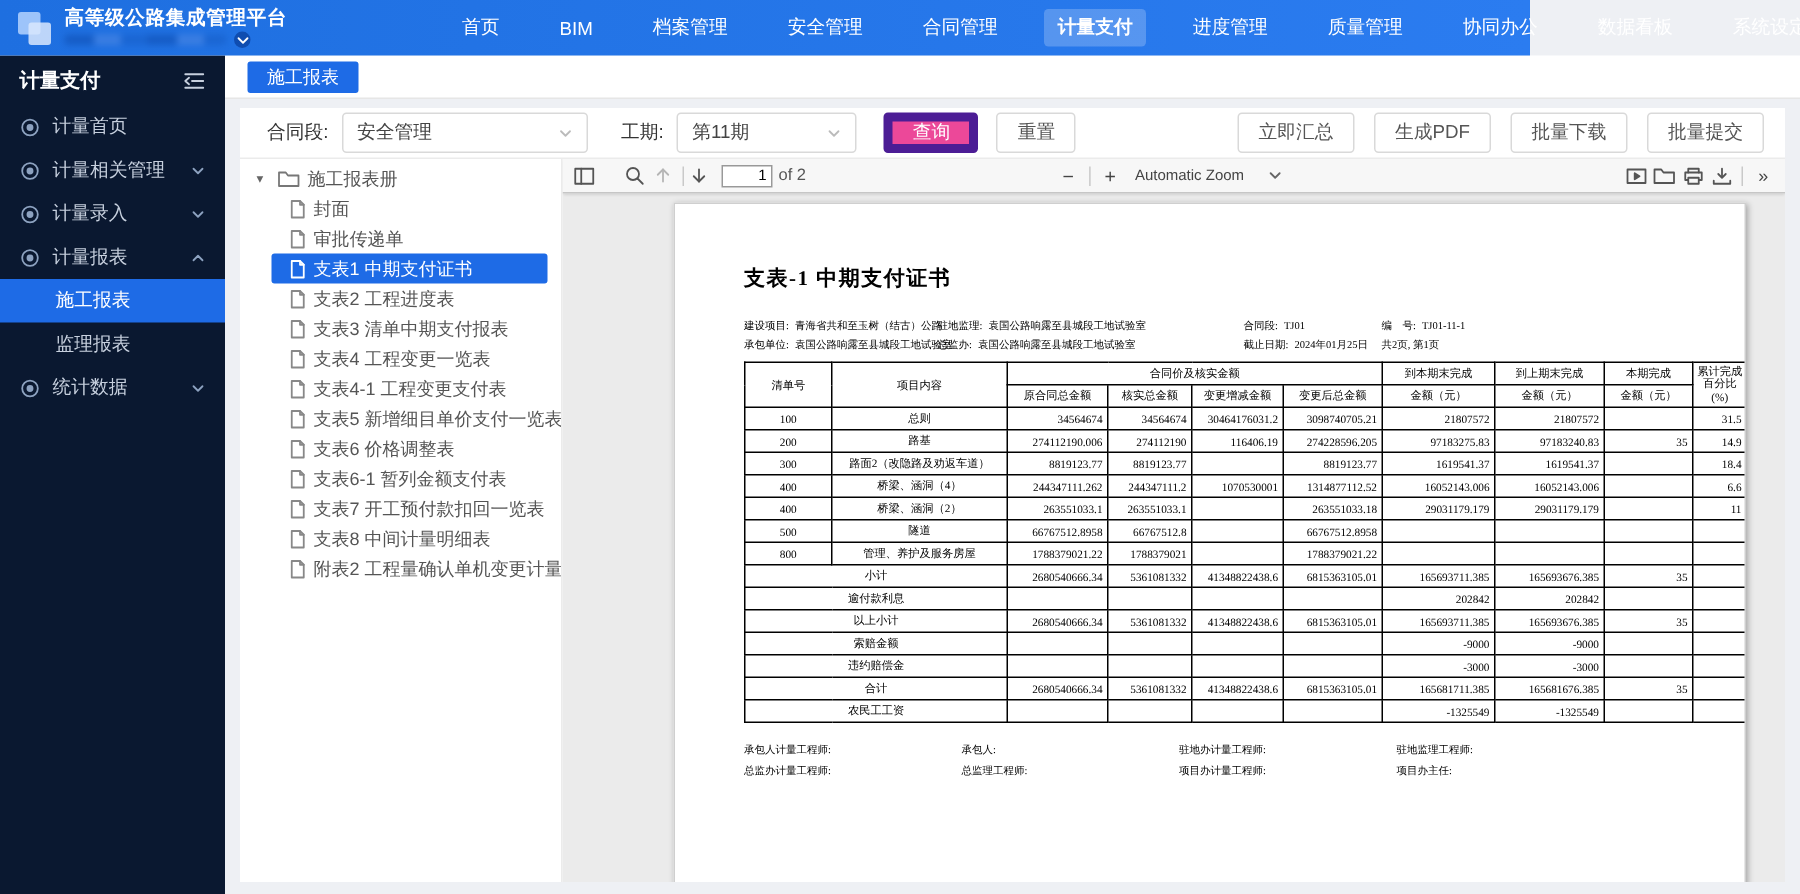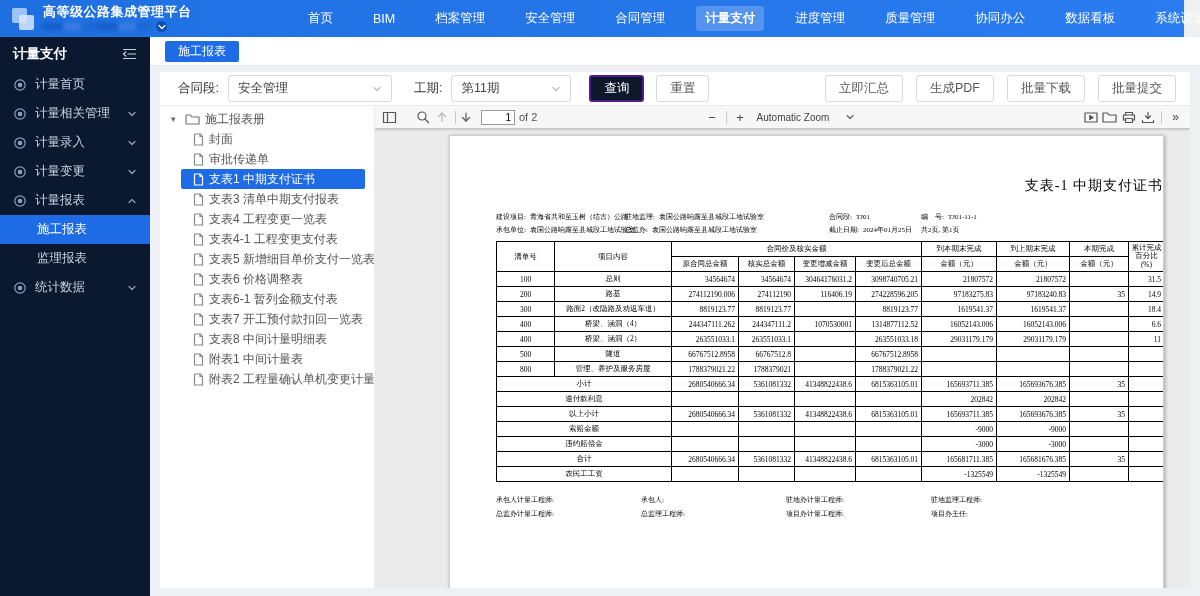--- a/index.html
+++ b/index.html
@@ -1,19 +1,19 @@
 <!DOCTYPE html>
 <html><head>
 <meta charset="utf-8">
 <style>
   * { margin:0; padding:0; box-sizing:border-box; }
   html,body { width:1200px; height:596px; overflow:hidden; font-family:"Liberation Sans",sans-serif; background:#eef0f4; position:relative; }
 
   
-  .navbar { position:absolute; top:0; left:0; width:1184px; height:37px; background:linear-gradient(90deg,#1e6fe0,#2b7cf0); display:flex; align-items:center; color:#fff; z-index:30; }
+  .navbar { position:absolute; top:0; left:0; width:1020px; height:37px; background:linear-gradient(90deg,#1e6fe0,#2b7cf0); display:flex; align-items:center; color:#fff; z-index:30; }
   .brand { width:288px; display:flex; align-items:center; padding-left:12px; flex-shrink:0; }
   .logo { width:22px; height:22px; position:relative; margin-right:9px; flex-shrink:0; }
   .logo .l1 { position:absolute; left:0; top:0; width:15px; height:15px; background:#9dc4fa; border-radius:2px; }
   .logo .l2 { position:absolute; left:7px; top:7px; width:15px; height:15px; background:#d9e8fd; opacity:.85; border-radius:2px; }
   .brand-title { font-size:13px; font-weight:bold; letter-spacing:.5px; white-space:nowrap; line-height:14px; }
   .brand-sub { display:flex; align-items:center; margin-top:2px; }
   .blur-bar { width:108px; height:7px; border-radius:2px; background:repeating-linear-gradient(90deg,#155bc4 0 20px,#3d7fe2 20px 38px,#1a65d2 38px 55px); filter:blur(2px); opacity:.9; }
   .badge-circle { width:11px; height:11px; border-radius:50%; background:#0f4db0; display:flex; align-items:center; justify-content:center; margin-left:5px; }
   .nav-items { display:flex; align-items:center; flex:1; }
   .nav-item { font-size:12.5px; padding:4px 9px; margin:0 11px; border-radius:3px; white-space:nowrap; cursor:pointer; }
@@ -32,21 +32,21 @@
   .tabstrip { height:29px; background:#fff; border-bottom:1px solid #e6e6e6; display:flex; align-items:center; padding-left:15px; }
   .tab { background:#1e6be6; color:#fff; font-size:12px; height:21px; display:flex; align-items:center; padding:0 13px; border-radius:2px; cursor:pointer; }
   .card { position:absolute; left:10px; right:10px; top:35px; bottom:8px; background:#fff; }
 
   .filter-row { height:33px; display:flex; align-items:center; padding:0 14px 0 18px; }
   .f-label { font-size:12.5px; color:#333; margin-right:9px; white-space:nowrap; }
   .select { height:27px; border:1px solid #d9d9d9; border-radius:3px; background:#fff; display:flex; align-items:center; justify-content:space-between; padding:0 9px; font-size:12.5px; color:#444; cursor:pointer; }
   .sel-contract { width:164px; margin-right:22px; }
   .sel-period { width:120px; margin-right:18px; }
   .btn { height:27px; border-radius:3px; font-size:12.5px; display:flex; align-items:center; padding:0 13px; cursor:pointer; white-space:nowrap; }
-  .btn-primary { background:#0f172a; color:#fff; border:2px solid #4c1d95; margin-right:12px; }
+  .btn-primary { background:#ec4899; color:#fff; border:6px solid #4c1d95; margin-right:12px; }
   .btn-plain { background:#fff; color:#555; border:1px solid #d9d9d9; }
   .actions { margin-left:auto; display:flex; gap:13px; }
 
   .content-row { position:absolute; left:0; right:0; top:33px; bottom:0; border-top:1px solid #ebebeb; display:flex; overflow:hidden; }
   .tree-panel { width:215px; border-right:1px solid #ebebeb; padding-top:3px; overflow:hidden; flex-shrink:0; }
   .tree-row { height:20px; display:flex; align-items:center; gap:5px; font-size:12px; color:#555; cursor:pointer; white-space:nowrap; }
   .tree-root { padding-left:11px; }
   .tree-caret { font-size:9px; color:#666; width:9px; }
   .tree-child { margin:0 9px 0 21px; padding-left:12px; border-radius:2px; }
   .tree-child.selected { background:#1e6be6; color:#fff; }
@@ -58,21 +58,21 @@
   .tb-sep { width:1px; height:13px; background:#c9c9c9; margin:0 4px; }
   .page-input { width:34px; height:15px; border:1px solid #999; background:#fff; font-size:10px; text-align:right; padding:0 3px; margin:0 4px 0 6px; font-family:"Liberation Sans",sans-serif; }
   .of-label { font-size:11px; color:#555; white-space:nowrap; }
   .tb-center { position:absolute; left:50%; transform:translateX(-50%); display:flex; align-items:center; }
   .tb-glyph { font-size:13px; color:#444; line-height:1; }
   .zoom-select { display:flex; align-items:center; gap:16px; padding:2px 7px; font-size:10px; color:#444; cursor:pointer; }
   .tb-right { margin-left:auto; display:flex; align-items:center; }
 
   .pdf-canvas { flex:1; position:relative; overflow:hidden; }
   .pdf-page { position:absolute; left:74px; top:6px; width:715px; height:920px; background:#fff; border:1px solid #cfcfcf; box-shadow:1px 1px 4px rgba(0,0,0,.3); padding:41px 0 0 46px; overflow:hidden; font-family:"Liberation Serif","DejaVu Serif",serif; color:#000; }
-  .doc-title { width:667px; text-align:right; font-size:14px; font-weight:normal; letter-spacing:1px; }
+  .doc-title { width:667px; text-align:left; font-size:14px; font-weight:bold; letter-spacing:1px; }
   .doc-meta { width:667px; margin-top:15px; font-size:7px; }
   .meta-row { display:flex; height:13px; align-items:center; }
   .meta-cell { white-space:nowrap; overflow:visible; }
   .meta-cell:nth-child(1){ width:129px; } .meta-cell:nth-child(2){ width:204px; } .meta-cell:nth-child(3){ width:92px; } .meta-cell:nth-child(4){ flex:1; }
   .m-label { margin-right:4px; }
   .doc-table { border-collapse:collapse; table-layout:fixed; width:668px; margin-top:5px; font-size:7.5px; }
   .doc-table th,.doc-table td { border:1px solid #000; height:15px; padding:0 3px; overflow:hidden; white-space:nowrap; font-weight:normal; text-align:center; }
   .doc-table td.num { text-align:right; }
   .doc-table th.wrap { white-space:normal; line-height:1.15; padding:0 1px; }
   .doc-sign { width:667px; margin-top:11px; font-size:7px; }
@@ -167,34 +167,20 @@
           </svg>
         </span>
       </div>
       <div class="side-item">
         <span>
           <svg width="14" height="14" viewBox="0 0 14 14" fill="none" stroke="#8da2c0" stroke-width="1.2" stroke-linecap="round" stroke-linejoin="round">
             <circle cx="7" cy="7" r="5.2"></circle>
             <circle cx="7" cy="7" r="1.7" fill="#8da2c0"></circle>
           </svg>
         </span>
-        <span class="lbl">计量变更</span>
-        <span>
-          <svg width="10" height="8" viewBox="0 0 10 8" fill="none" stroke="#8da2c0" stroke-width="1.2" stroke-linecap="round" stroke-linejoin="round">
-            <path d="M2 2.5 L5 5.5 L8 2.5"></path>
-          </svg>
-        </span>
-      </div>
-      <div class="side-item">
-        <span>
-          <svg width="14" height="14" viewBox="0 0 14 14" fill="none" stroke="#8da2c0" stroke-width="1.2" stroke-linecap="round" stroke-linejoin="round">
-            <circle cx="7" cy="7" r="5.2"></circle>
-            <circle cx="7" cy="7" r="1.7" fill="#8da2c0"></circle>
-          </svg>
-        </span>
         <span class="lbl">计量报表</span>
         <span>
           <svg width="10" height="8" viewBox="0 0 10 8" fill="none" stroke="#8da2c0" stroke-width="1.2" stroke-linecap="round" stroke-linejoin="round">
             <path d="M2 5.5 L5 2.5 L8 5.5"></path>
           </svg>
         </span>
       </div>
       <div class="side-sub active">施工报表</div>
       <div class="side-sub">监理报表</div>
       <div class="side-item">
@@ -287,20 +273,29 @@
             </span>
             <span>支表1 中期支付证书</span>
           </div>
           <div class="tree-row tree-child">
             <span>
               <svg width="11" height="13" viewBox="0 0 11 13" fill="none" stroke="#888" stroke-width="1.2" stroke-linecap="round" stroke-linejoin="round">
                 <path d="M1.5 1 L7 1 L9.5 3.5 L9.5 12 L1.5 12 Z"></path>
                 <path d="M7 1 L7 3.5 L9.5 3.5"></path>
               </svg>
             </span>
+            <span>支表2 工程进度表</span>
+          </div>
+          <div class="tree-row tree-child">
+            <span>
+              <svg width="11" height="13" viewBox="0 0 11 13" fill="none" stroke="#888" stroke-width="1.2" stroke-linecap="round" stroke-linejoin="round">
+                <path d="M1.5 1 L7 1 L9.5 3.5 L9.5 12 L1.5 12 Z"></path>
+                <path d="M7 1 L7 3.5 L9.5 3.5"></path>
+              </svg>
+            </span>
             <span>支表3 清单中期支付报表</span>
           </div>
           <div class="tree-row tree-child">
             <span>
               <svg width="11" height="13" viewBox="0 0 11 13" fill="none" stroke="#888" stroke-width="1.2" stroke-linecap="round" stroke-linejoin="round">
                 <path d="M1.5 1 L7 1 L9.5 3.5 L9.5 12 L1.5 12 Z"></path>
                 <path d="M7 1 L7 3.5 L9.5 3.5"></path>
               </svg>
             </span>
             <span>支表4 工程变更一览表</span>
@@ -351,29 +346,20 @@
             <span>支表7 开工预付款扣回一览表</span>
           </div>
           <div class="tree-row tree-child">
             <span>
               <svg width="11" height="13" viewBox="0 0 11 13" fill="none" stroke="#888" stroke-width="1.2" stroke-linecap="round" stroke-linejoin="round">
                 <path d="M1.5 1 L7 1 L9.5 3.5 L9.5 12 L1.5 12 Z"></path>
                 <path d="M7 1 L7 3.5 L9.5 3.5"></path>
               </svg>
             </span>
             <span>支表8 中间计量明细表</span>
-          </div>
-          <div class="tree-row tree-child">
-            <span>
-              <svg width="11" height="13" viewBox="0 0 11 13" fill="none" stroke="#888" stroke-width="1.2" stroke-linecap="round" stroke-linejoin="round">
-                <path d="M1.5 1 L7 1 L9.5 3.5 L9.5 12 L1.5 12 Z"></path>
-                <path d="M7 1 L7 3.5 L9.5 3.5"></path>
-              </svg>
-            </span>
-            <span>附表1 中间计量表</span>
           </div>
           <div class="tree-row tree-child">
             <span>
               <svg width="11" height="13" viewBox="0 0 11 13" fill="none" stroke="#888" stroke-width="1.2" stroke-linecap="round" stroke-linejoin="round">
                 <path d="M1.5 1 L7 1 L9.5 3.5 L9.5 12 L1.5 12 Z"></path>
                 <path d="M7 1 L7 3.5 L9.5 3.5"></path>
               </svg>
             </span>
             <span>附表2 工程量确认单机变更计量表</span>
           </div>

